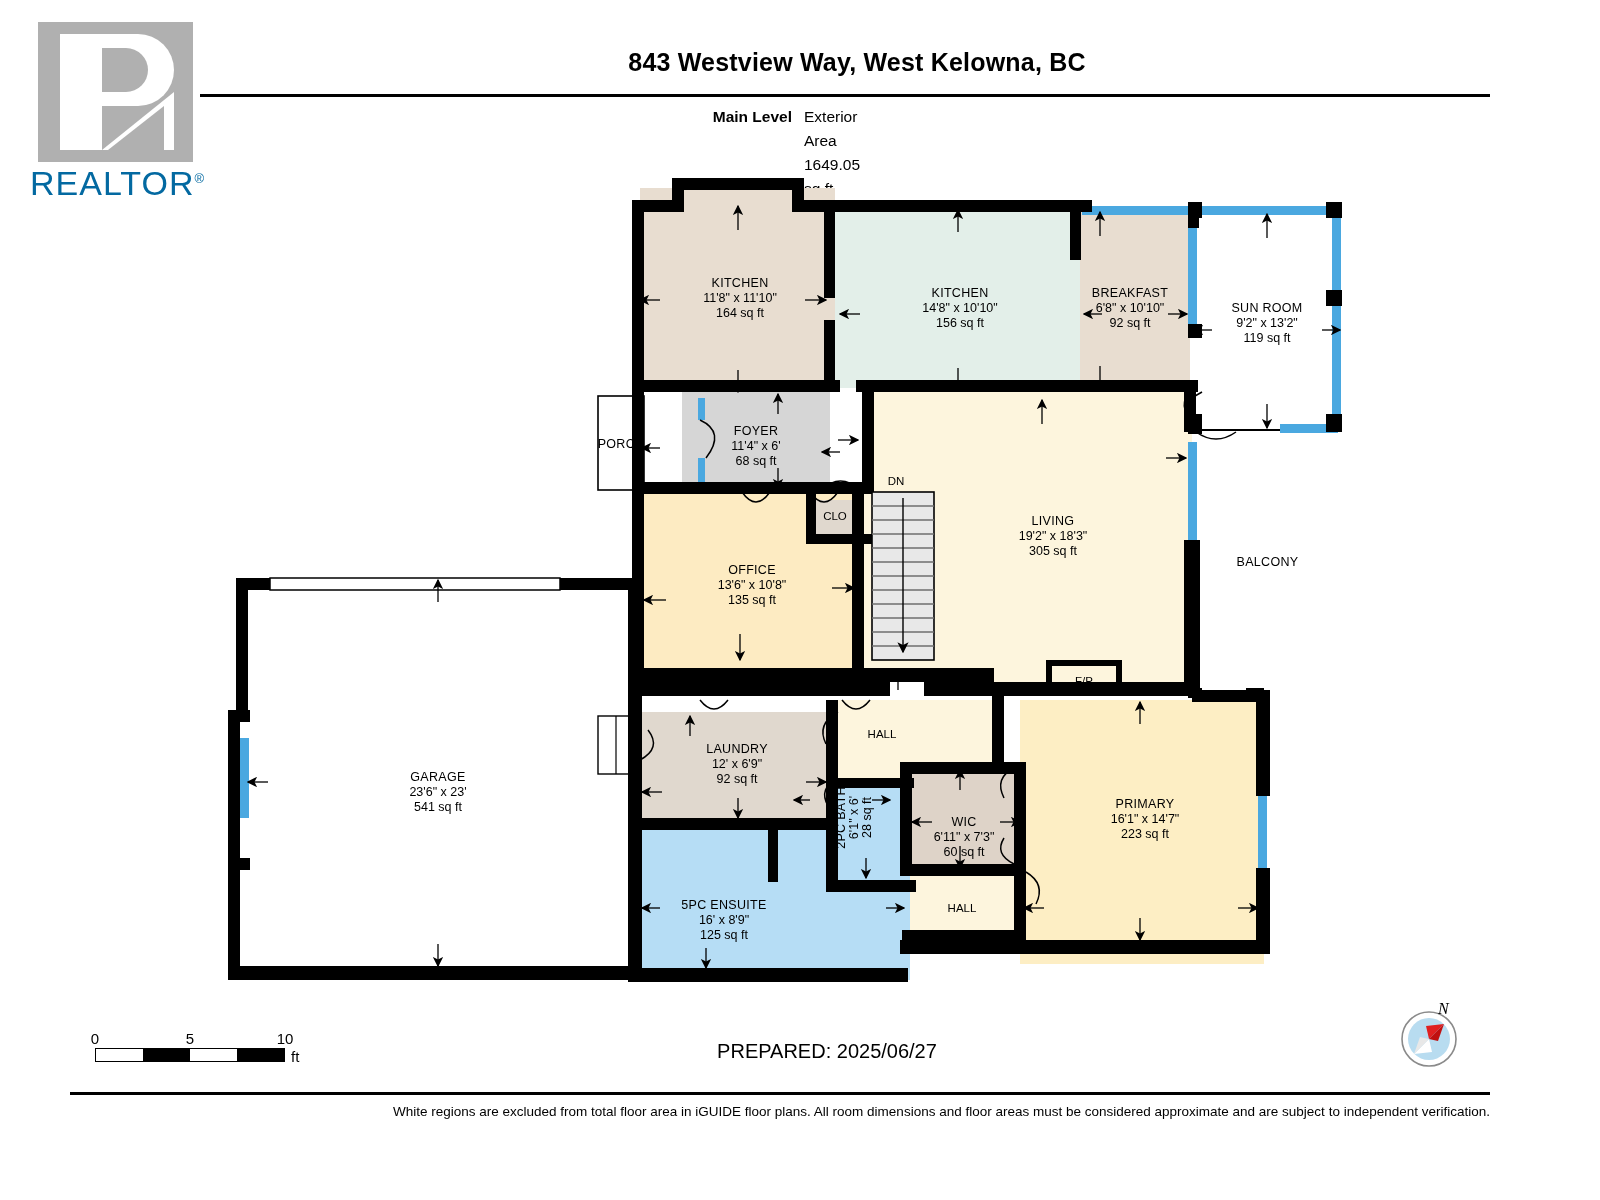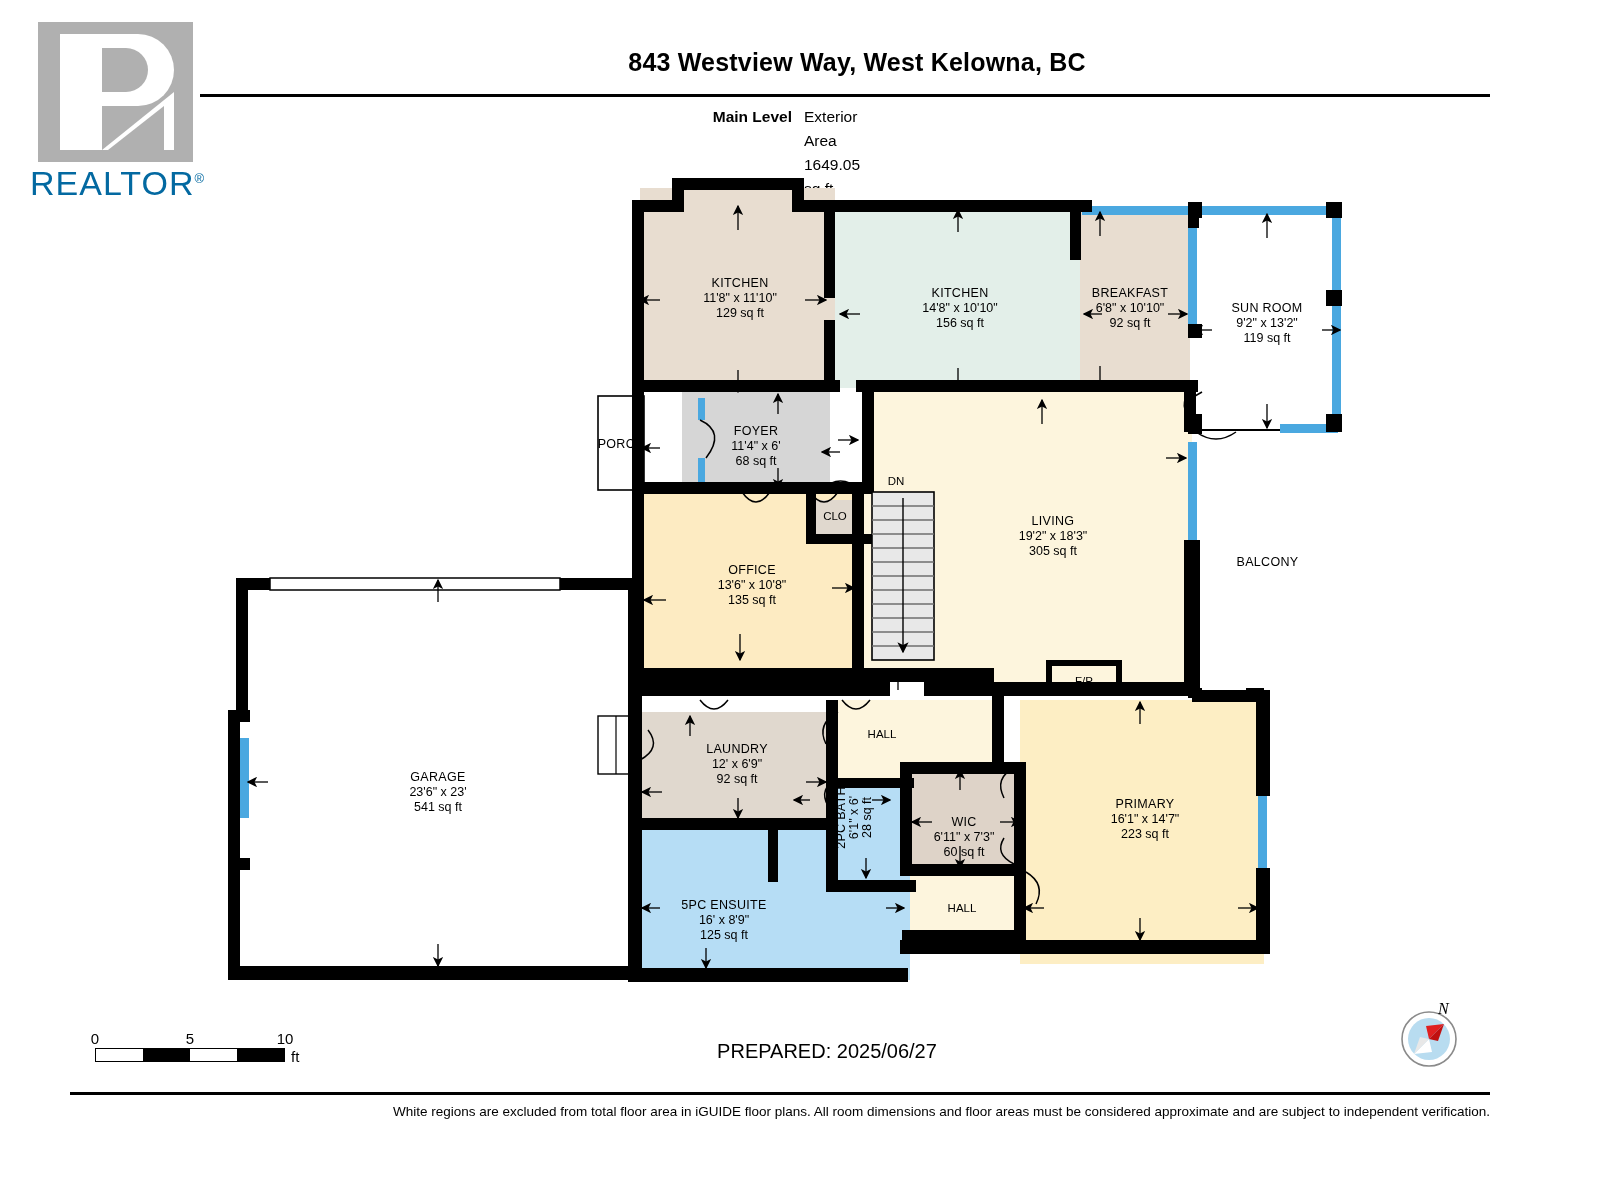--- a/index.html
+++ b/index.html
@@ -318,21 +318,21 @@
     <line x1="810" y1="800" x2="794" y2="800" marker-end="url(#ar)"></line>
     <line x1="872" y1="800" x2="890" y2="800" marker-end="url(#ar)"></line>
     <line x1="866" y1="858" x2="866" y2="878" marker-end="url(#ar)"></line>
   </g>
 </svg>
 </div>
 
 <div class="lbl" style="left:660px;top:276px;width:160px;">
   <div class="nm">KITCHEN</div>
   <div class="dim">11'8" x 11'10"</div>
-  <div class="sq">129 sq ft</div>
+  <div class="sq">164 sq ft</div>
 </div>
 
 <div class="lbl" style="left:880px;top:286px;width:160px;">
   <div class="nm">KITCHEN</div>
   <div class="dim">14'8" x 10'10"</div>
   <div class="sq">156 sq ft</div>
 </div>
 
 <div class="lbl" style="left:1050px;top:286px;width:160px;">
   <div class="nm">BREAKFAST</div>

